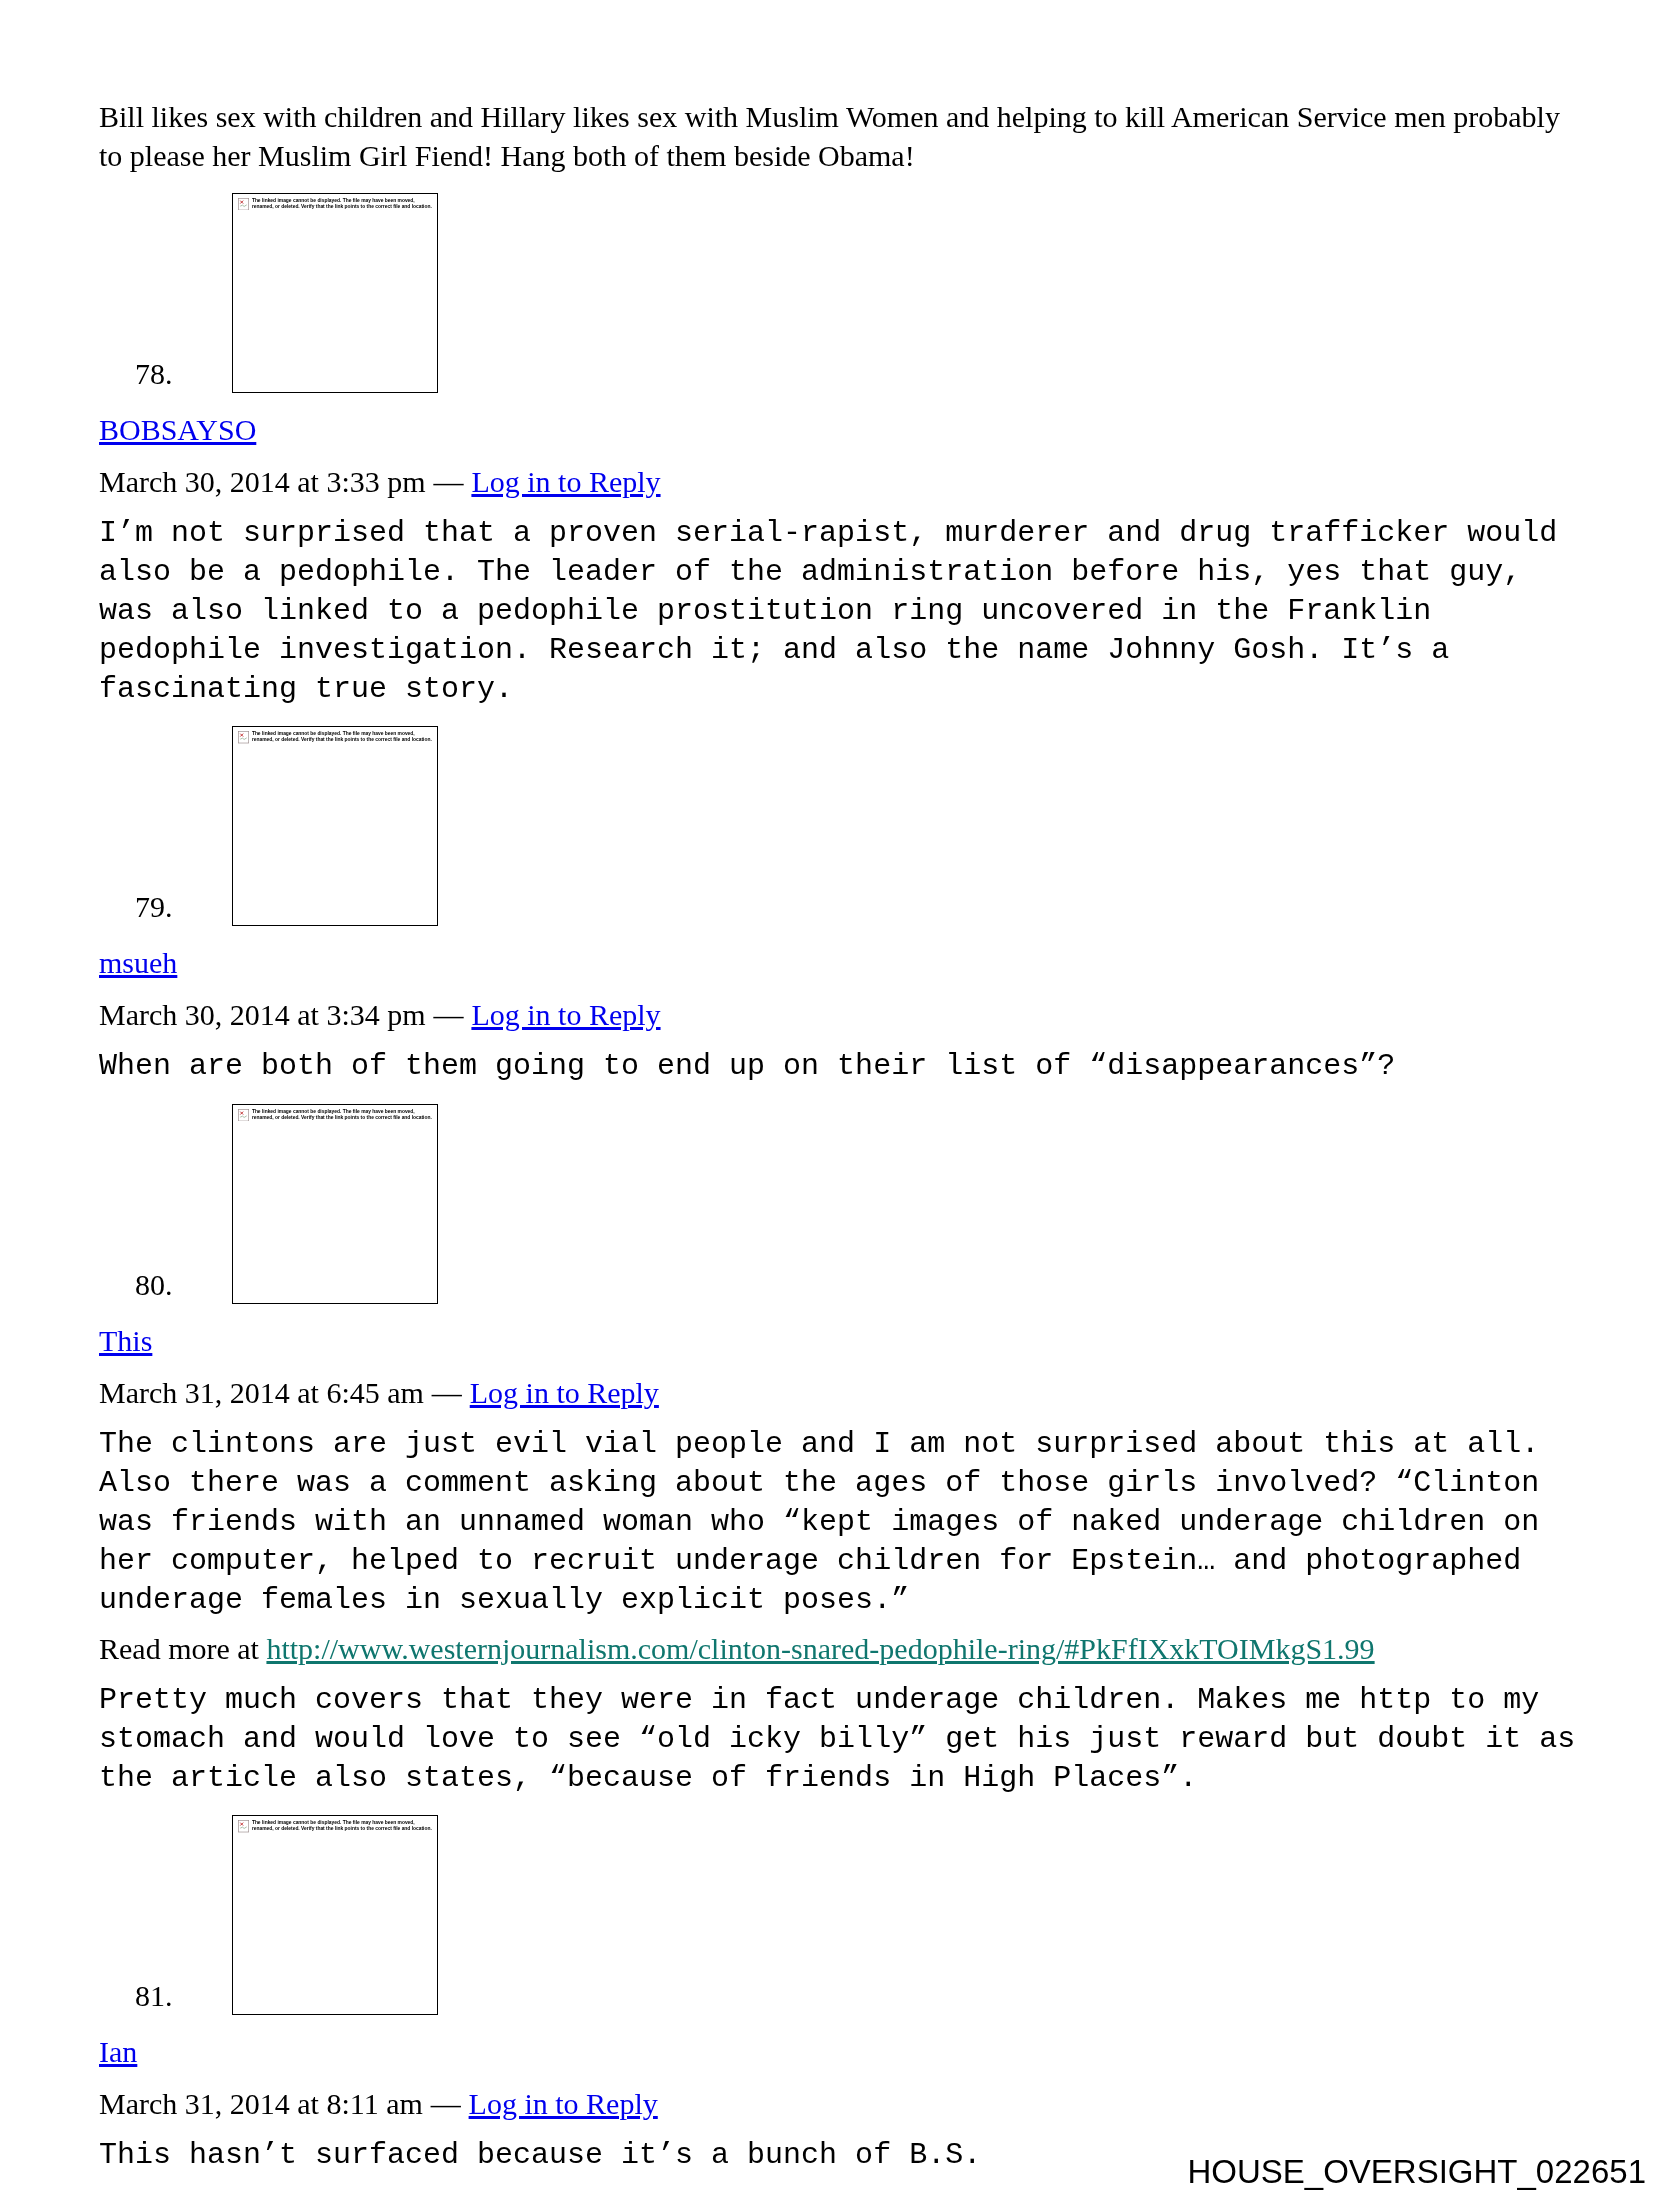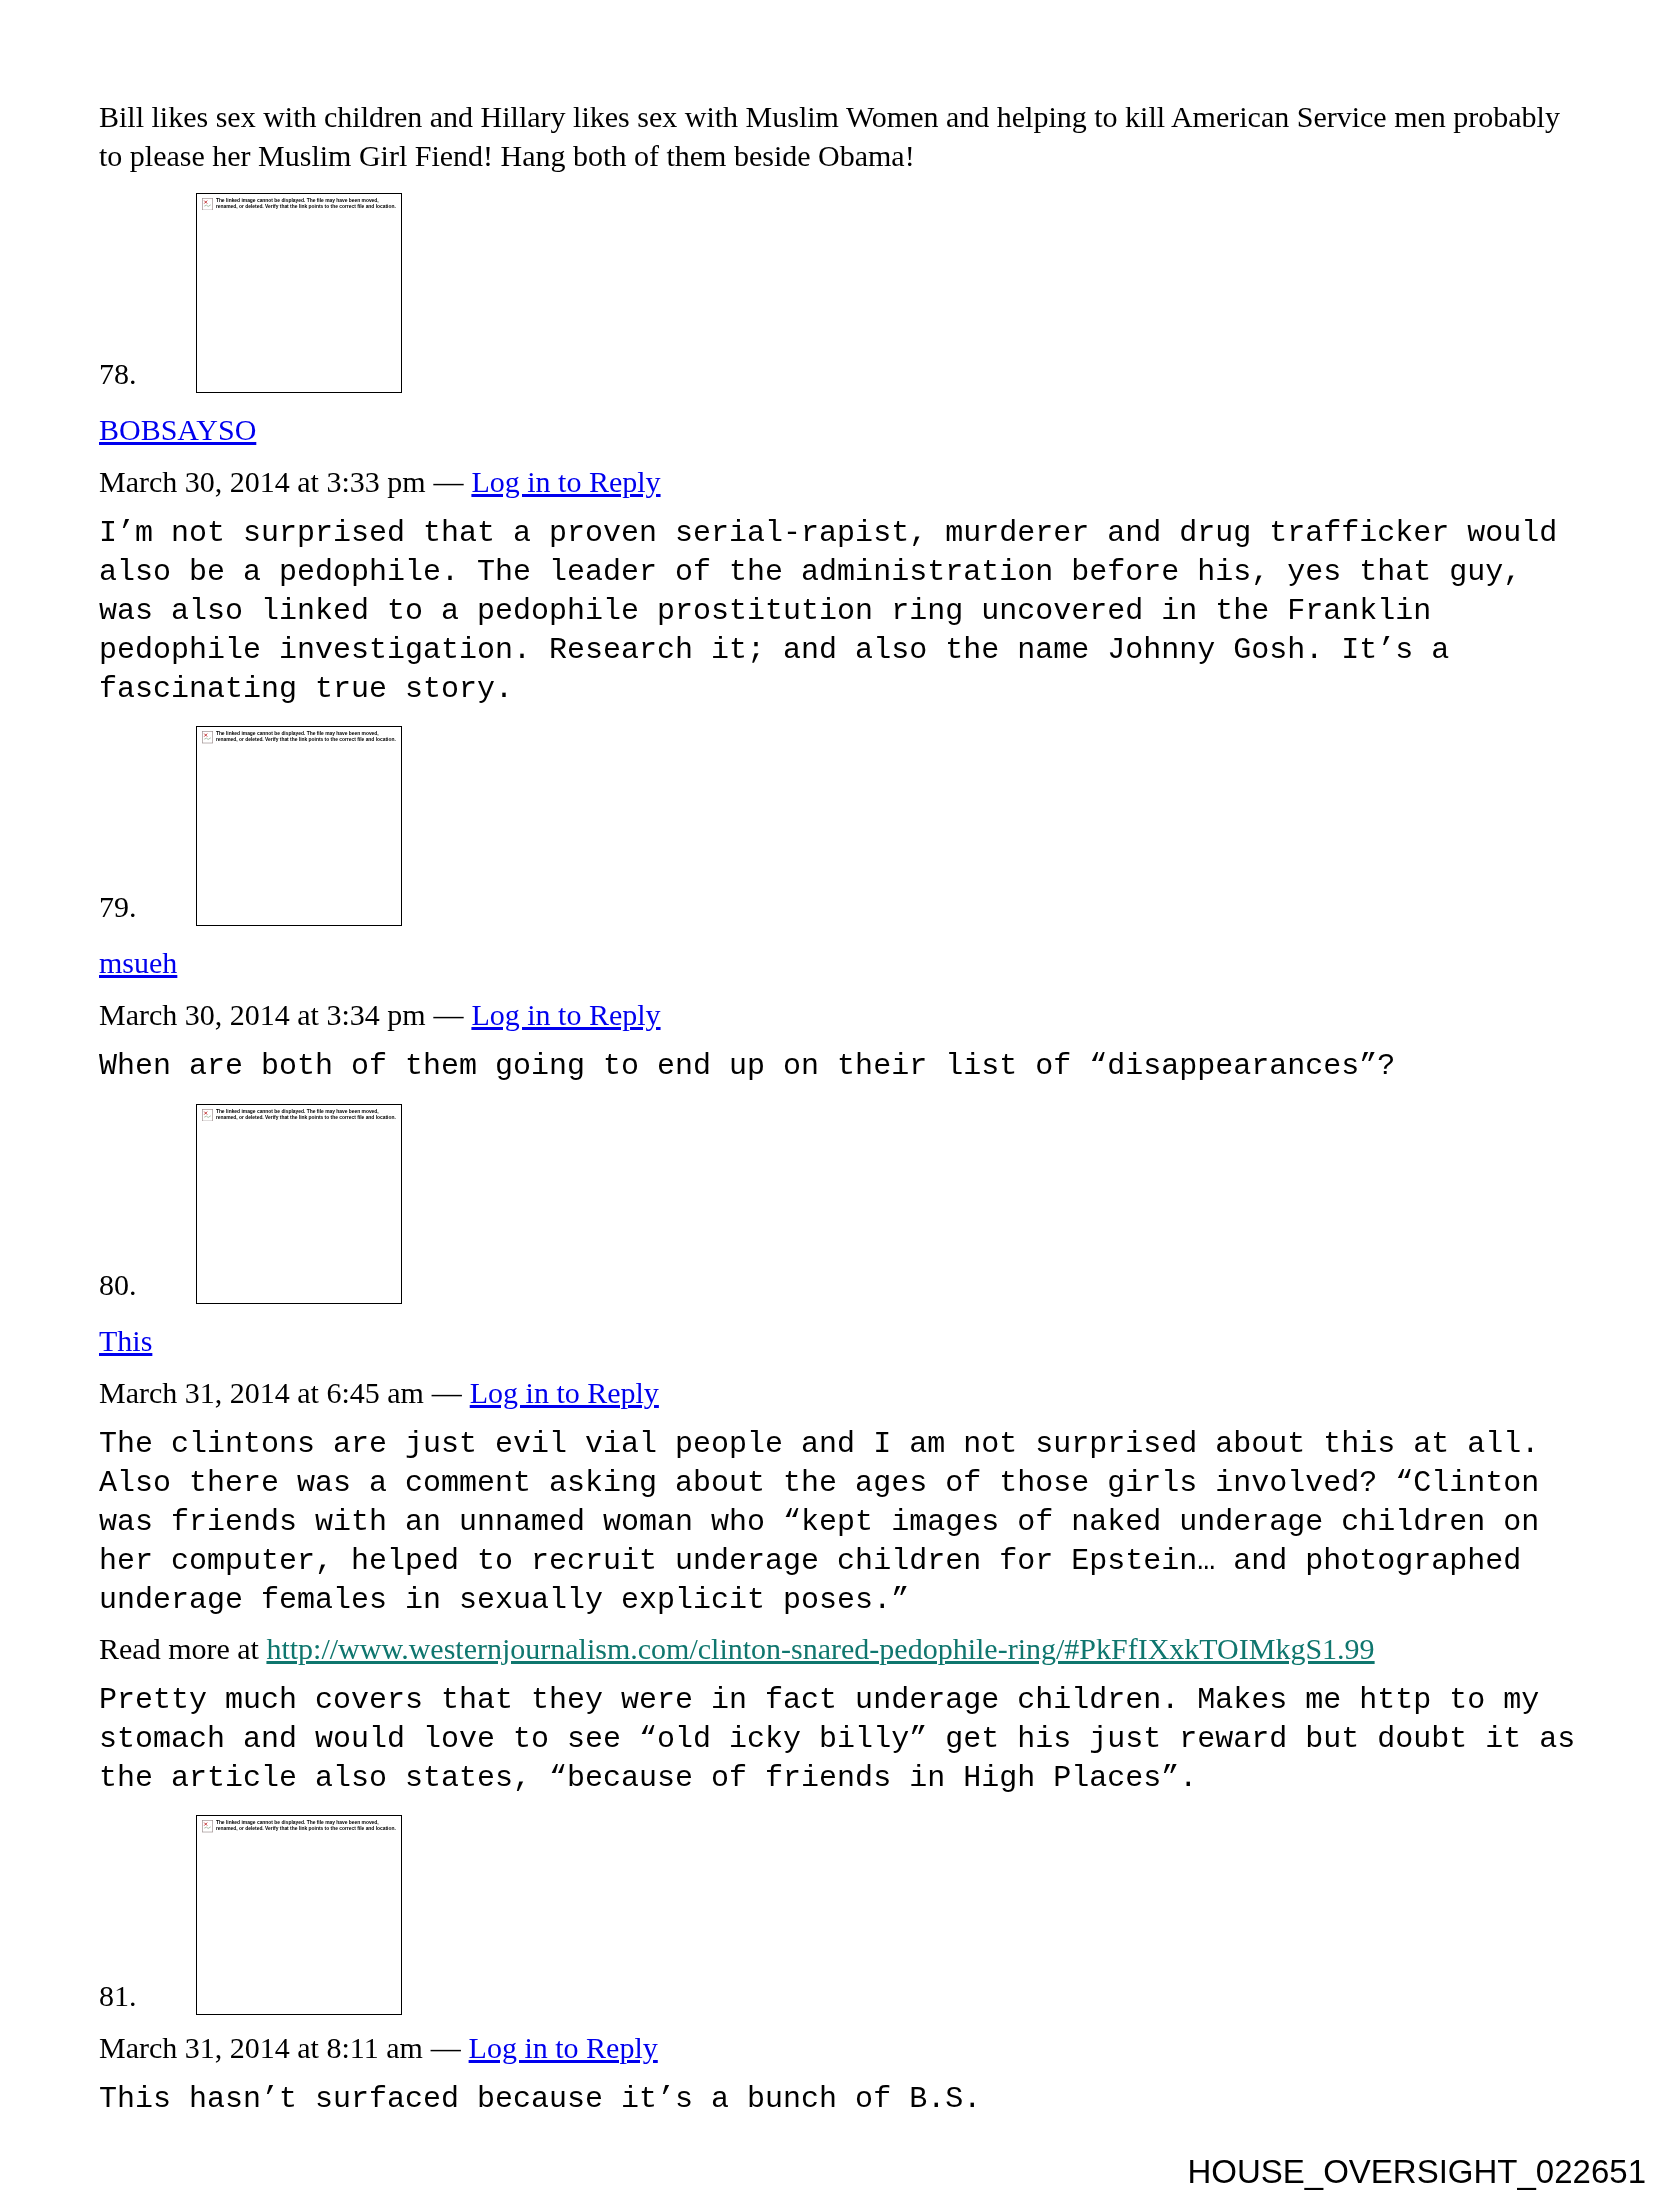--- a/index.html
+++ b/index.html
@@ -24,20 +24,21 @@
   ol.comment-list{list-style:none;margin:0;padding:0;}
   li.comment{margin:0;padding:0;}
   .avatar-row{
     display:flex;
     align-items:flex-end;
     margin-top:17.7px;
   }
   .marker{
     flex:0 0 97px;
     width:97px;
+    margin-left:36px;
   }
   .img-box{
     width:206px;
     height:200px;
     box-sizing:border-box;
     border:1.3px solid #000000;
     background:#ffffff;
     overflow:hidden;
   }
   .broken-row{
@@ -176,20 +177,23 @@
             <svg width="11" height="12.4" viewBox="0 0 17 19" xmlns="http://www.w3.org/2000/svg">
               <rect x="0.5" y="0.5" width="16" height="18" fill="#ffffff" stroke="#9a8a8a"></rect>
               <path d="M3.5 4 L8 8.5 M8 4 L3.5 8.5" stroke="#bb2222" stroke-width="1.4"></path>
               <path d="M3.5 12.5 L7 11 L9.5 13 L13.5 10.5" stroke="#7a9a7a" stroke-width="1" fill="none"></path>
             </svg>
           </span>
           <span class="broken-text">The linked image cannot be displayed. The file may have been moved, renamed, or deleted. Verify that the link points to the correct file and location.</span>
         </div>
       </div>
     </div>
+    <div class="author-line">
+      <a class="link author" style="color: rgb(0, 0, 238);">Ian</a>
+    </div>
     <div class="meta-line">
       <span>March 31, 2014 at 8:11 am</span><span class="dash">—</span><a class="link" style="color: rgb(0, 0, 238);">Log in to Reply</a>
     </div>
     <div class="body">
             <p class="para body-para">This hasn’t surfaced because it’s a bunch of B.S.</p>
           </div>
   </li>
 </ol>
   </div>
   <div class="bates">HOUSE_OVERSIGHT_022651</div>

